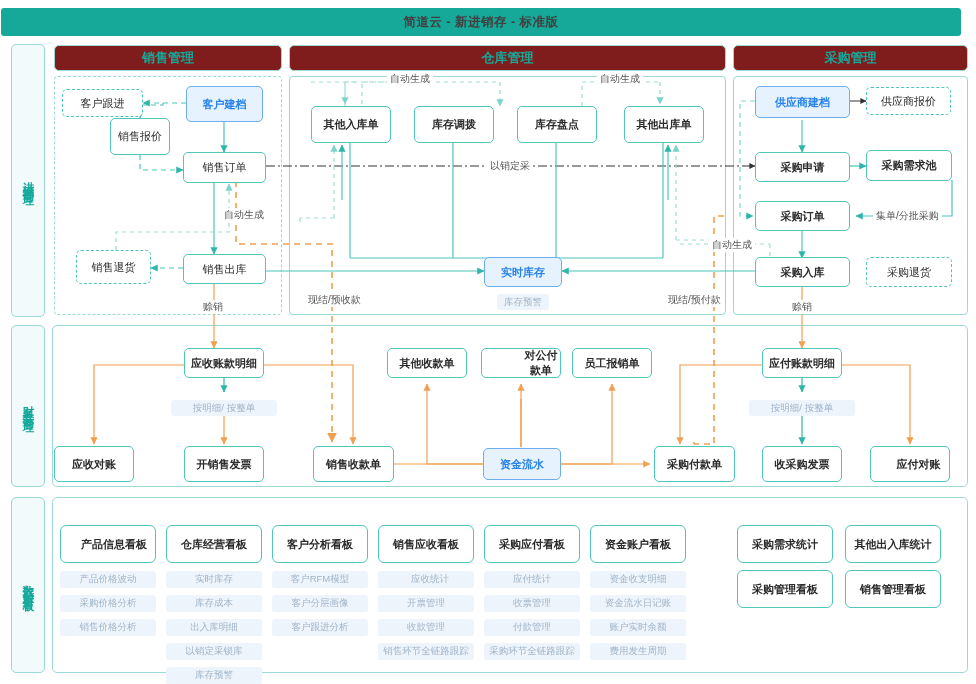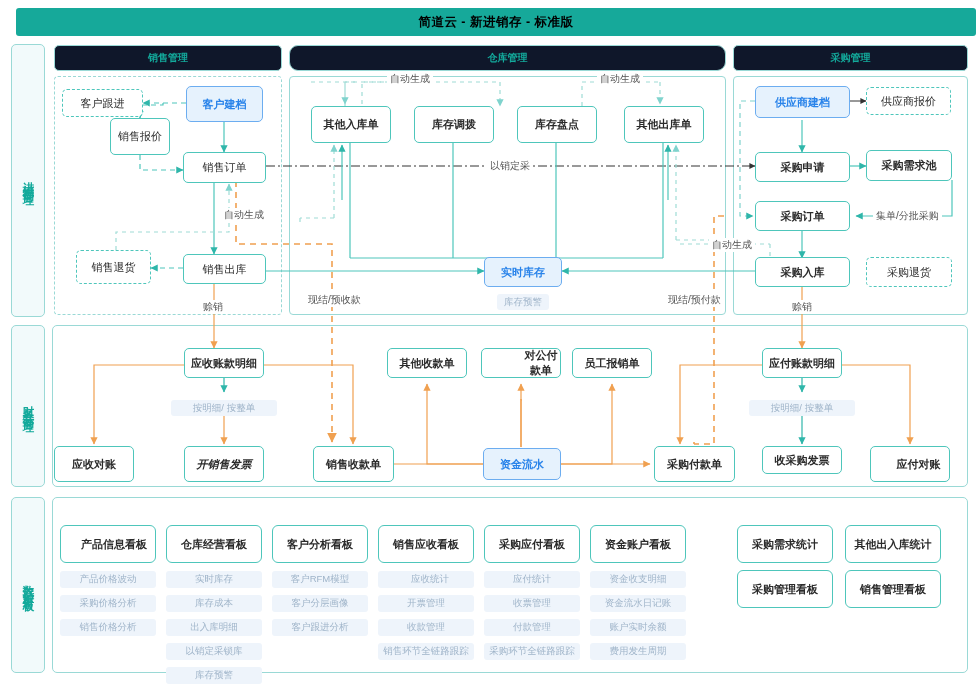--- a/index.html
+++ b/index.html
@@ -11,25 +11,25 @@
   #root {
     position: relative;
     width: 976px; height: 684px;
     overflow: hidden;
     background: #ffffff;
   }
 
   
   .titlebar {
     position: absolute;
-    left: 16px; top: 8px;
+    left: 1px; top: 8px;
     width: 960px; height: 28px;
     background: #16a99a;
     border-radius: 3px;
-    color: #000000;
+    color: #404040;
     font-size: 12.5px;
     font-weight: bold;
     display: flex; align-items: center; justify-content: center;
     letter-spacing: .5px;
   }
 
   
   .lane-label {
     position: absolute;
     background: #f2fafb;
@@ -49,25 +49,25 @@
   .region {
     position: absolute;
     border: 1px solid #9ad9d6;
     border-radius: 5px;
     background: #ffffff;
   }
 
   
   .colhead {
     position: absolute;
-    background: #0f172a;
+    background: #7f1d1d;
     border: 1px solid #9ad9d6;
     border-radius: 5px;
     color: #13a99b;
-    font-size: 10px;
+    font-size: 13px;
     font-weight: bold;
     display: flex; align-items: center; justify-content: center;
   }
 
   
   .subgroup {
     position: absolute;
     border: 1px dashed #9ad9d6;
     border-radius: 4px;
     background: transparent;
@@ -279,21 +279,21 @@
 
   <div class="lane-label" style="left:11px; top:44px; width:34px; height:273px;">进销存管理</div>
   <div class="lane-label" style="left:11px; top:325px; width:34px; height:162px;">财务会计管理</div>
   <div class="lane-label" style="left:11px; top:497px; width:34px; height:176px;">数据分析看板</div>
 
   <div class="region" style="left:52px; top:44px; width:916px; height:273px; border:none;"></div>
   <div class="region" style="left:52px; top:325px; width:916px; height:162px;"></div>
   <div class="region" style="left:52px; top:497px; width:916px; height:176px;"></div>
 
   <div class="colhead" style="left:54px; top:45px; width:228px; height:26px;">销售管理</div>
-  <div class="colhead" style="left:289px; top:45px; width:437px; height:26px;border-radius:9px;">仓库管理</div>
+  <div class="colhead" style="left:289px; top:45px; width:437px; height:26px;">仓库管理</div>
   <div class="colhead" style="left:733px; top:45px; width:235px; height:26px;">采购管理</div>
 
   <div class="subgroup" style="left:54px; top:76px; width:228px; height:239px;"></div>
   <div class="subgroup solidish" style="left:289px; top:76px; width:437px; height:239px; border-color:#9ad9d6;"></div>
   <div class="subgroup solidish" style="left:733px; top:76px; width:235px; height:239px; border-color:#9ad9d6;"></div>
 
   <div class="node dashed" style="left:62px; top:89px; width:81px; height:28px;">客户跟进</div>
   <div class="node hl" style="left:186px; top:86px; width:77px; height:36px;">客户建档</div>
   <div class="node thin" style="left:110px; top:118px; width:60px; height:37px;">销售报价</div>
   <div class="node thin" style="left:183px; top:152px; width:83px; height:31px;">销售订单</div>
@@ -332,25 +332,25 @@
   <div class="node" style="left:184px; top:348px; width:80px; height:30px;">应收账款明细</div>
   <div class="node" style="left:387px; top:348px; width:80px; height:30px;">其他收款单</div>
   <div class="node" style="left:481px; top:348px; width:80px; height:30px;padding-left:40px;">对公付款单</div>
   <div class="node" style="left:572px; top:348px; width:80px; height:30px;">员工报销单</div>
   <div class="node" style="left:762px; top:348px; width:80px; height:30px;">应付账款明细</div>
 
   <div class="chip" style="left:171px; top:400px; width:106px; height:16px;">按明细/ 按整单</div>
   <div class="chip" style="left:749px; top:400px; width:106px; height:16px;">按明细/ 按整单</div>
 
   <div class="node" style="left:54px; top:446px; width:80px; height:36px;">应收对账</div>
-  <div class="node" style="left:184px; top:446px; width:80px; height:36px;font-style:italic;">开销售发票</div>
+  <div class="node" style="left:184px; top:446px; width:80px; height:36px;">开销售发票</div>
   <div class="node" style="left:313px; top:446px; width:81px; height:36px;">销售收款单</div>
   <div class="node hl" style="left:483px; top:448px; width:78px; height:32px;">资金流水</div>
   <div class="node" style="left:654px; top:446px; width:81px; height:36px;">采购付款单</div>
-  <div class="node" style="left:762px; top:446px; width:80px; height:28px;">收采购发票</div>
+  <div class="node" style="left:762px; top:446px; width:80px; height:36px;">收采购发票</div>
   <div class="node" style="left:870px; top:446px; width:80px; height:36px;padding-left:17px;">应付对账</div>
 
   <div id="analytics-host">
       <div class="dash-card" style="left: 60px; top: 525px; width: 96px; height: 38px; padding-left: 12px;">产品信息看板</div>
       <div class="dash-sub" style="left: 60px; top: 571px; width: 96px; height: 17px;">产品价格波动</div>
       <div class="dash-sub" style="left: 60px; top: 595px; width: 96px; height: 17px;">采购价格分析</div>
       <div class="dash-sub" style="left: 60px; top: 619px; width: 96px; height: 17px;">销售价格分析</div>
       <div class="dash-card" style="left: 166px; top: 525px; width: 96px; height: 38px;">仓库经营看板</div>
       <div class="dash-sub" style="left: 166px; top: 571px; width: 96px; height: 17px;">实时库存</div>
       <div class="dash-sub" style="left: 166px; top: 595px; width: 96px; height: 17px;">库存成本</div>

